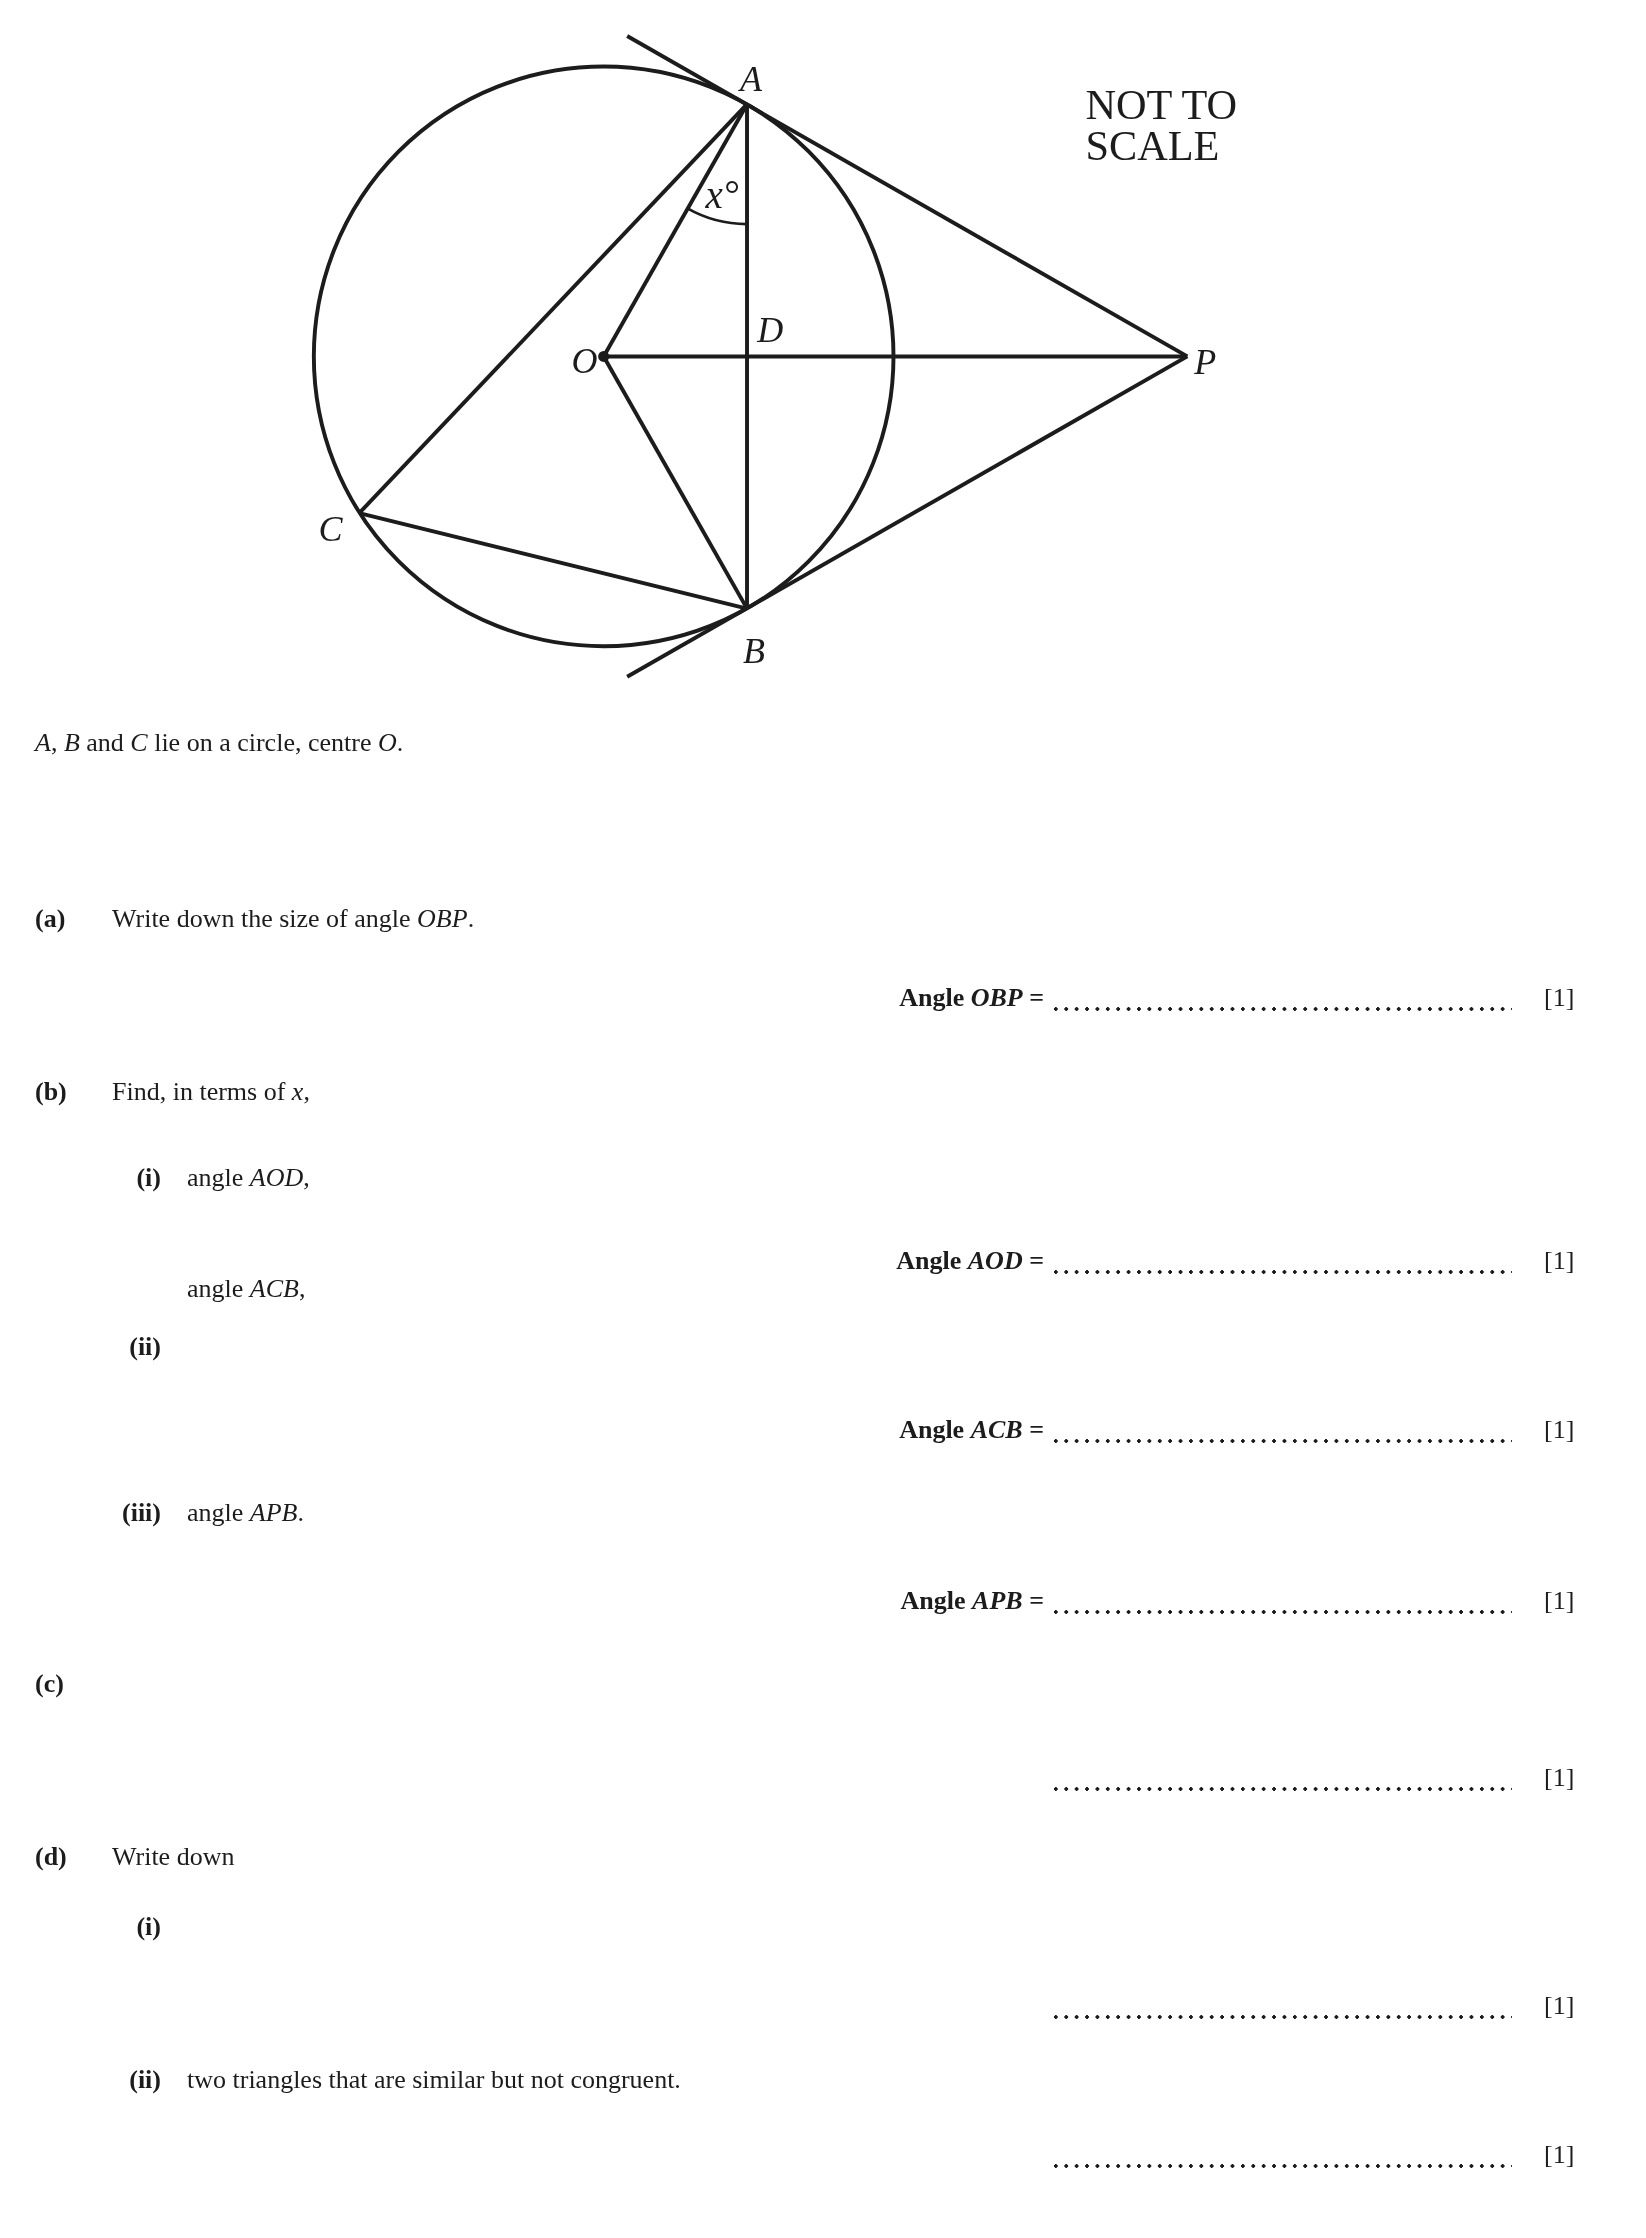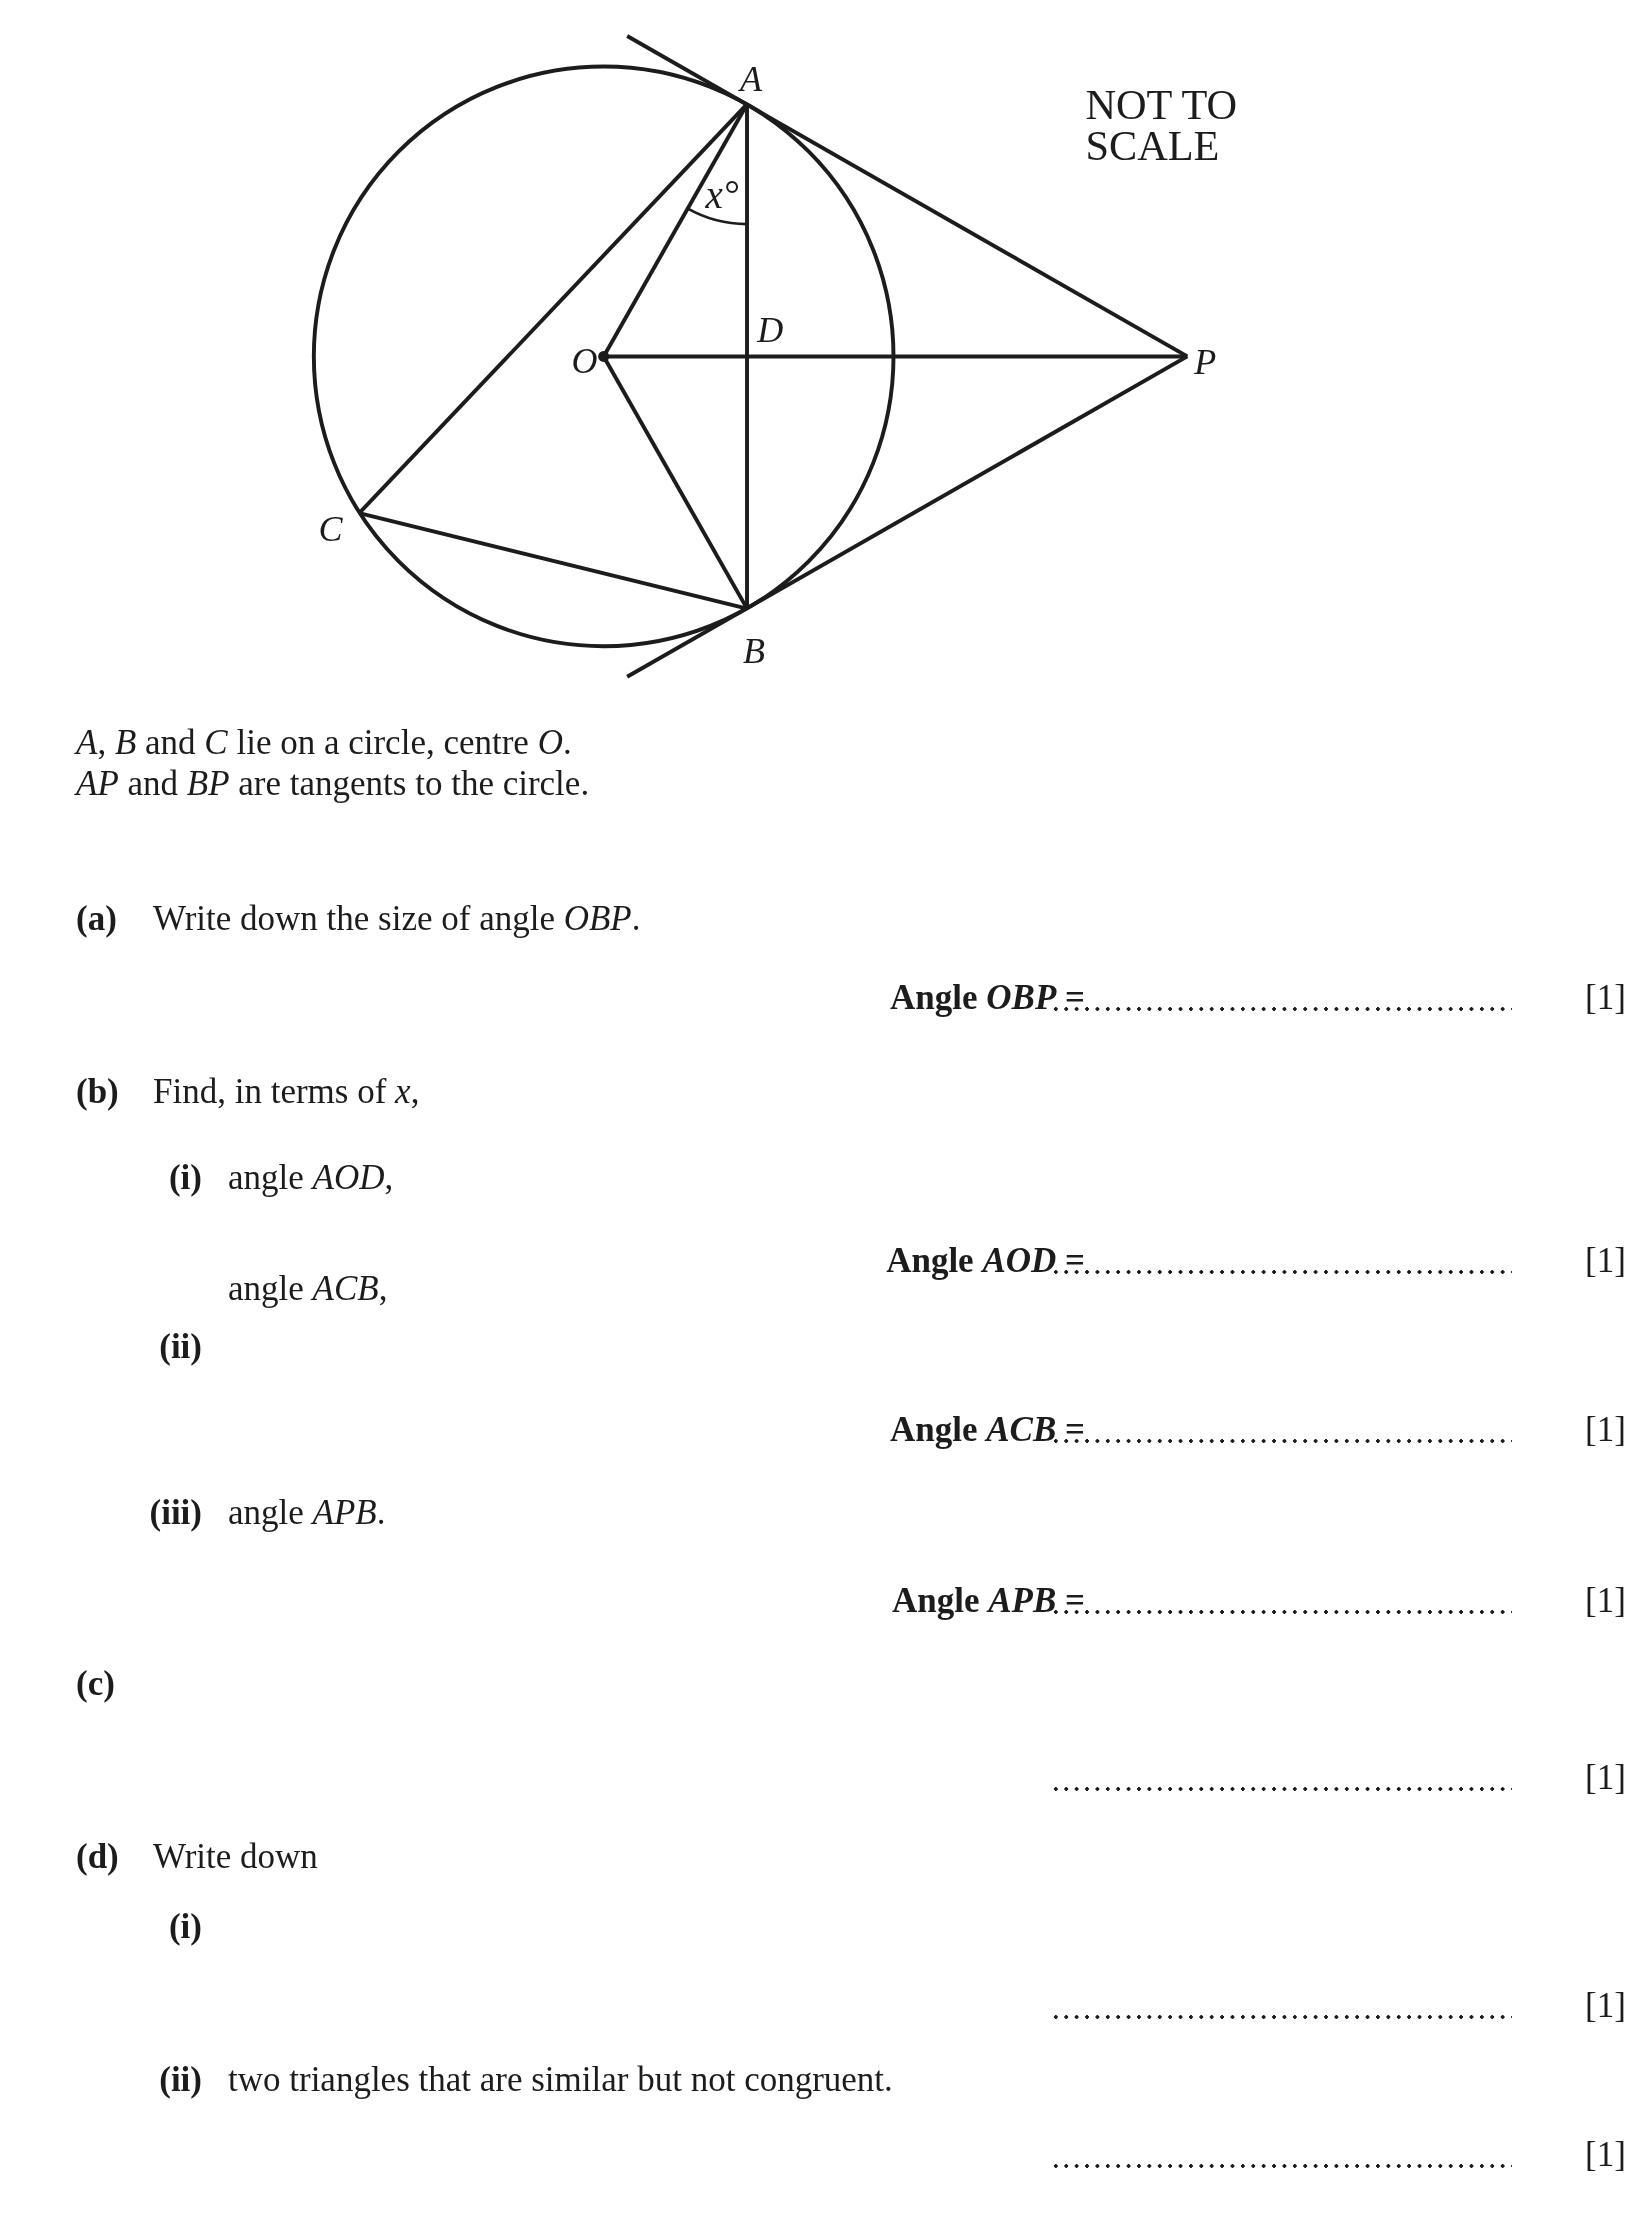--- a/index.html
+++ b/index.html
@@ -29,24 +29,23 @@
     font-size: 46px;
     font-style: italic;
   }
   .diagram-svg text.scale-note {
     font-style: normal;
     font-size: 54px;
   }
   .diagram-svg text.angle-mark { font-size: 50px; }
   .row {
     position: absolute;
-    font-size: 35px;
+    font-size: 26px;
     line-height: 41px;
     white-space: nowrap;
-    margin-left: 41px;
   }
   .row i { font-style: italic; }
   .marker { font-weight: bold; }
   .sub-marker {
     left: 47px;
     width: 114px;
     text-align: right;
     font-weight: bold;
   }
   .part-marker { left: 35px; }
@@ -107,21 +106,20 @@
     <text x="1524" y="478">P</text>
 
     <text class="angle-mark" x="900" y="266">x°</text>
 
     <text class="scale-note" x="1385" y="152">NOT TO</text>
     <text class="scale-note" x="1385" y="204">SCALE</text>
   </svg>
 
   <div class="row intro-block" style="top:722px">
     <div><i>A</i><span>, </span><i>B</i><span> and </span><i>C</i><span> lie on a circle, centre </span><i>O</i><span>.</span></div>
-    <div><i>AP</i><span> and </span><i>BP</i><span> are tangents to the circle.</span></div>
   </div>
 
   <div class="row marker part-marker" style="top:898px">(a)</div>
   <div class="row part-prompt" style="top:898px"><span>Write down the size of angle </span><i>OBP</i><span>.</span></div>
 
   <div class="row ans-label" style="top:977px"><span>Angle </span><i>OBP</i><span> =</span></div>
   <div class="dots" style="top:1006px"></div>
   <div class="row mark-cell" style="top:977px">[1]</div>
 
   <div class="row marker part-marker" style="top:1071px">(b)</div>

